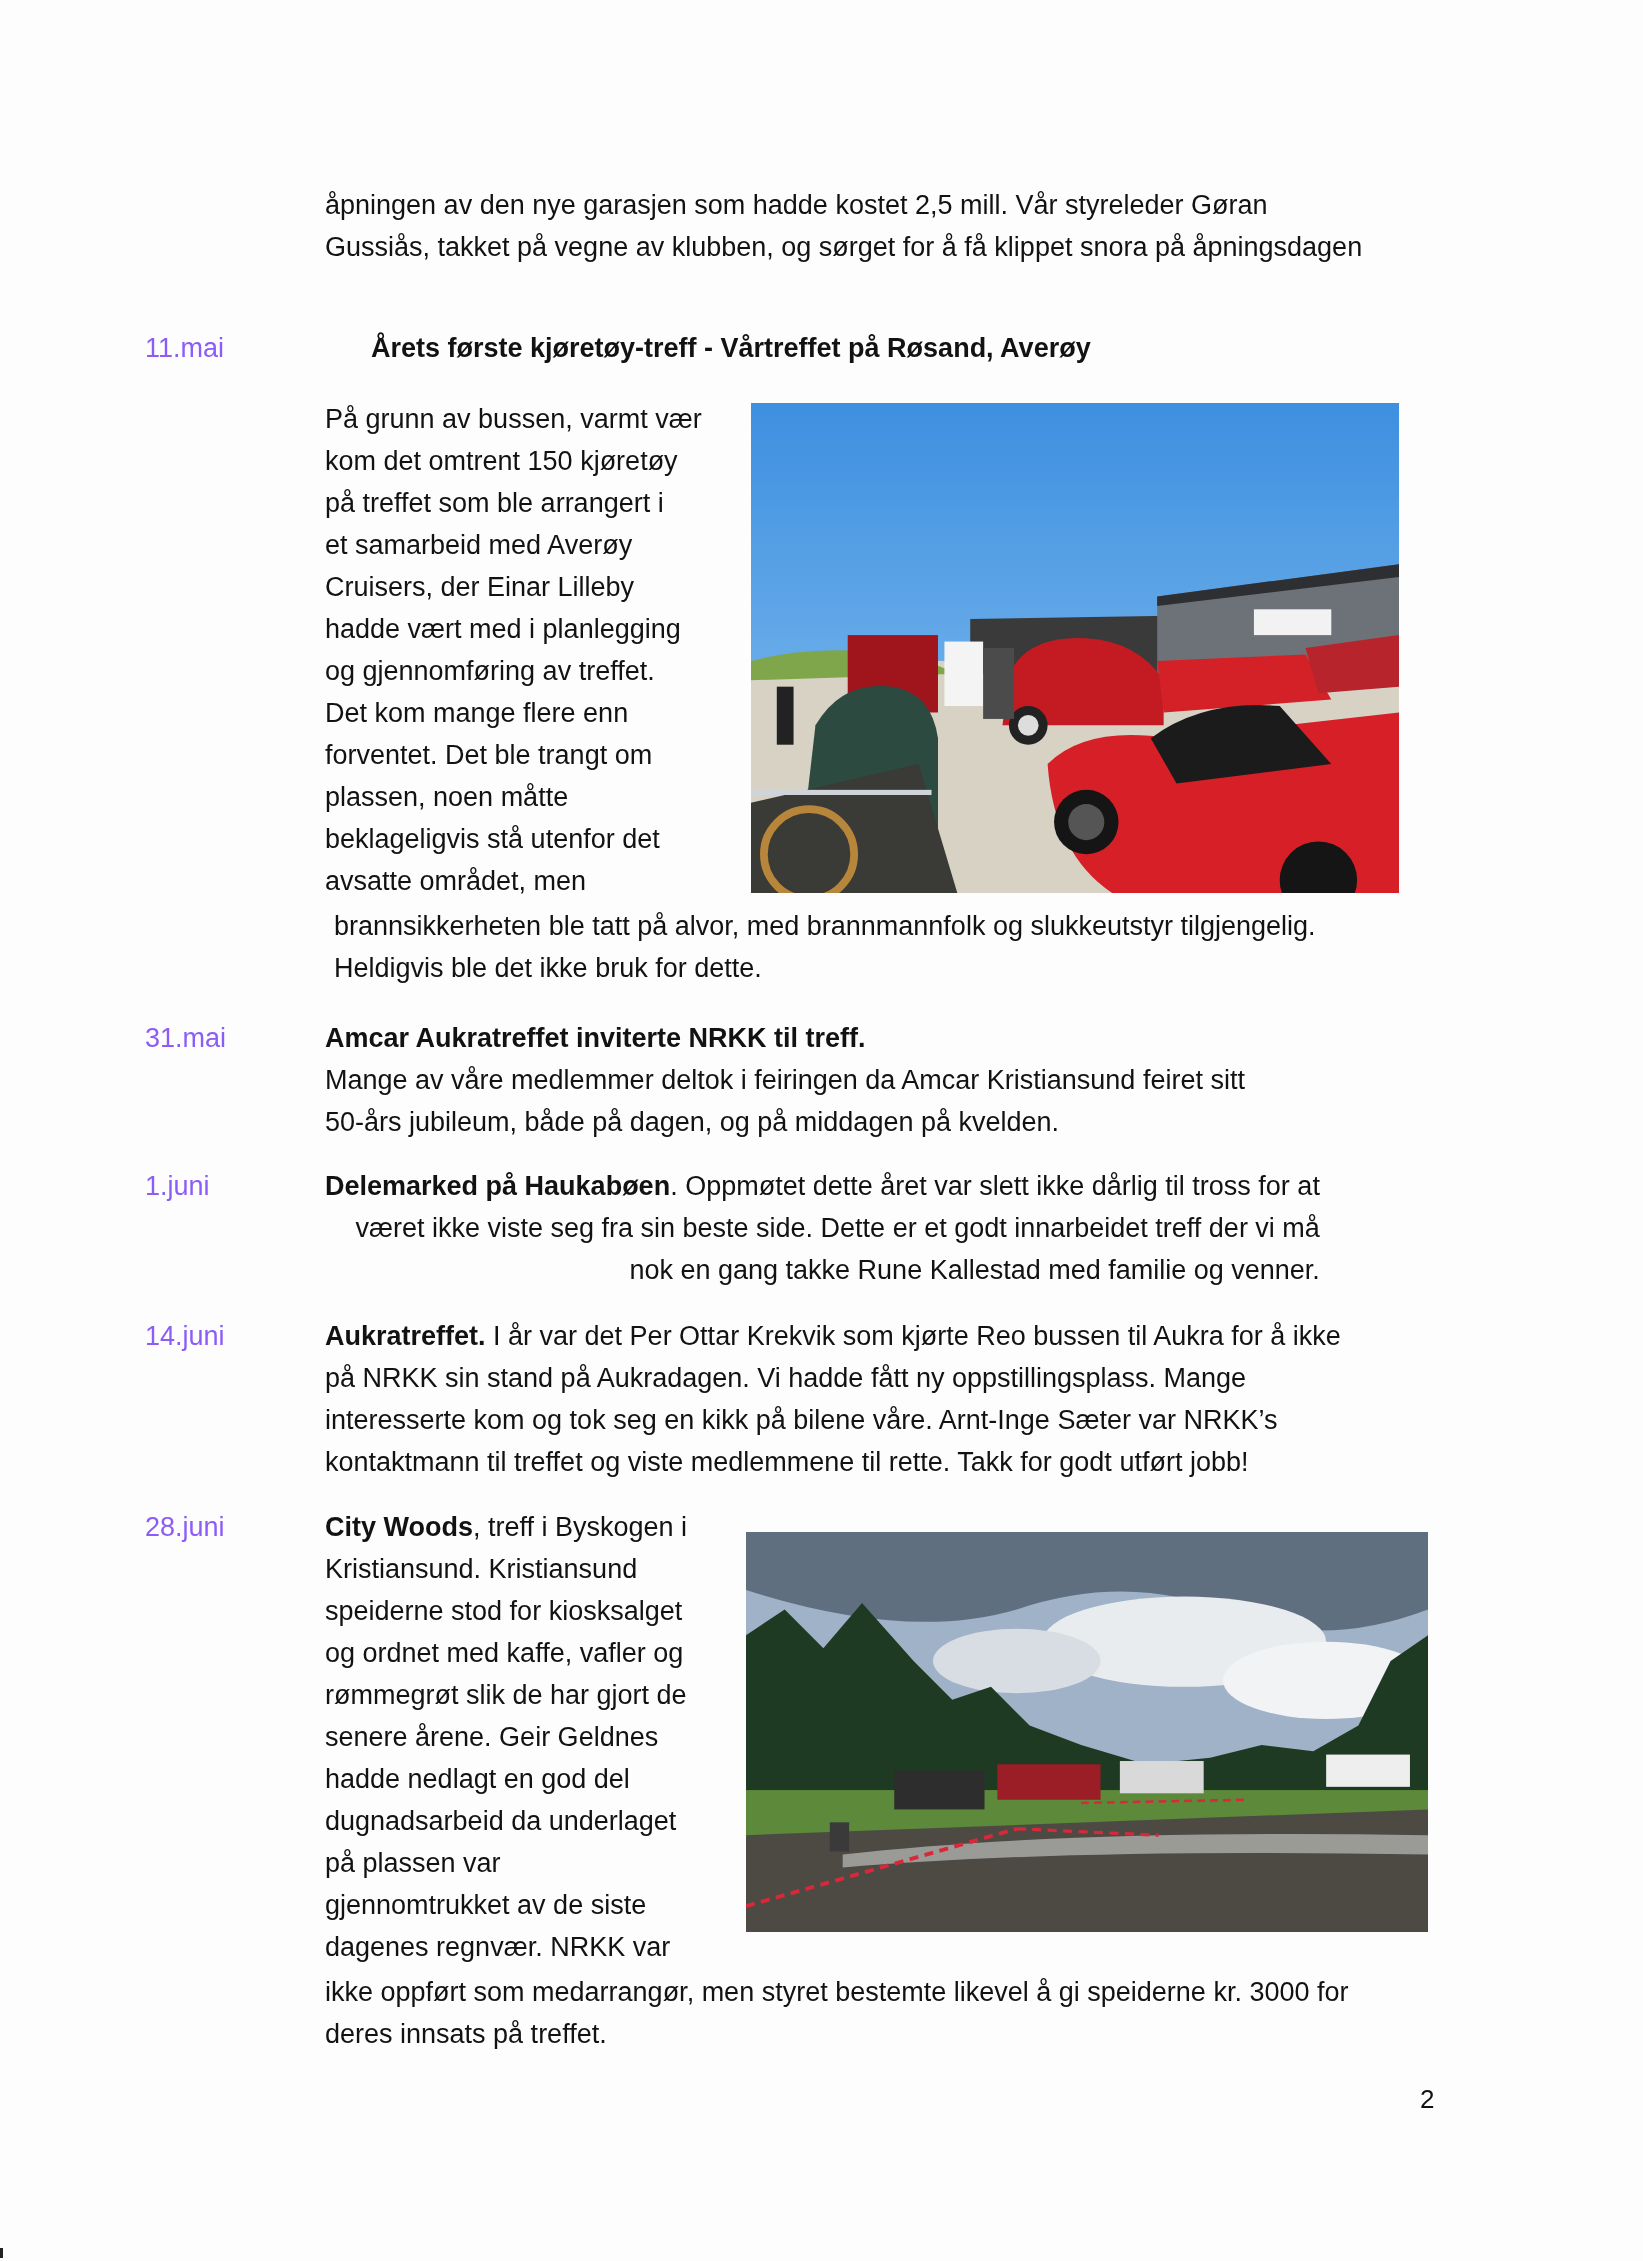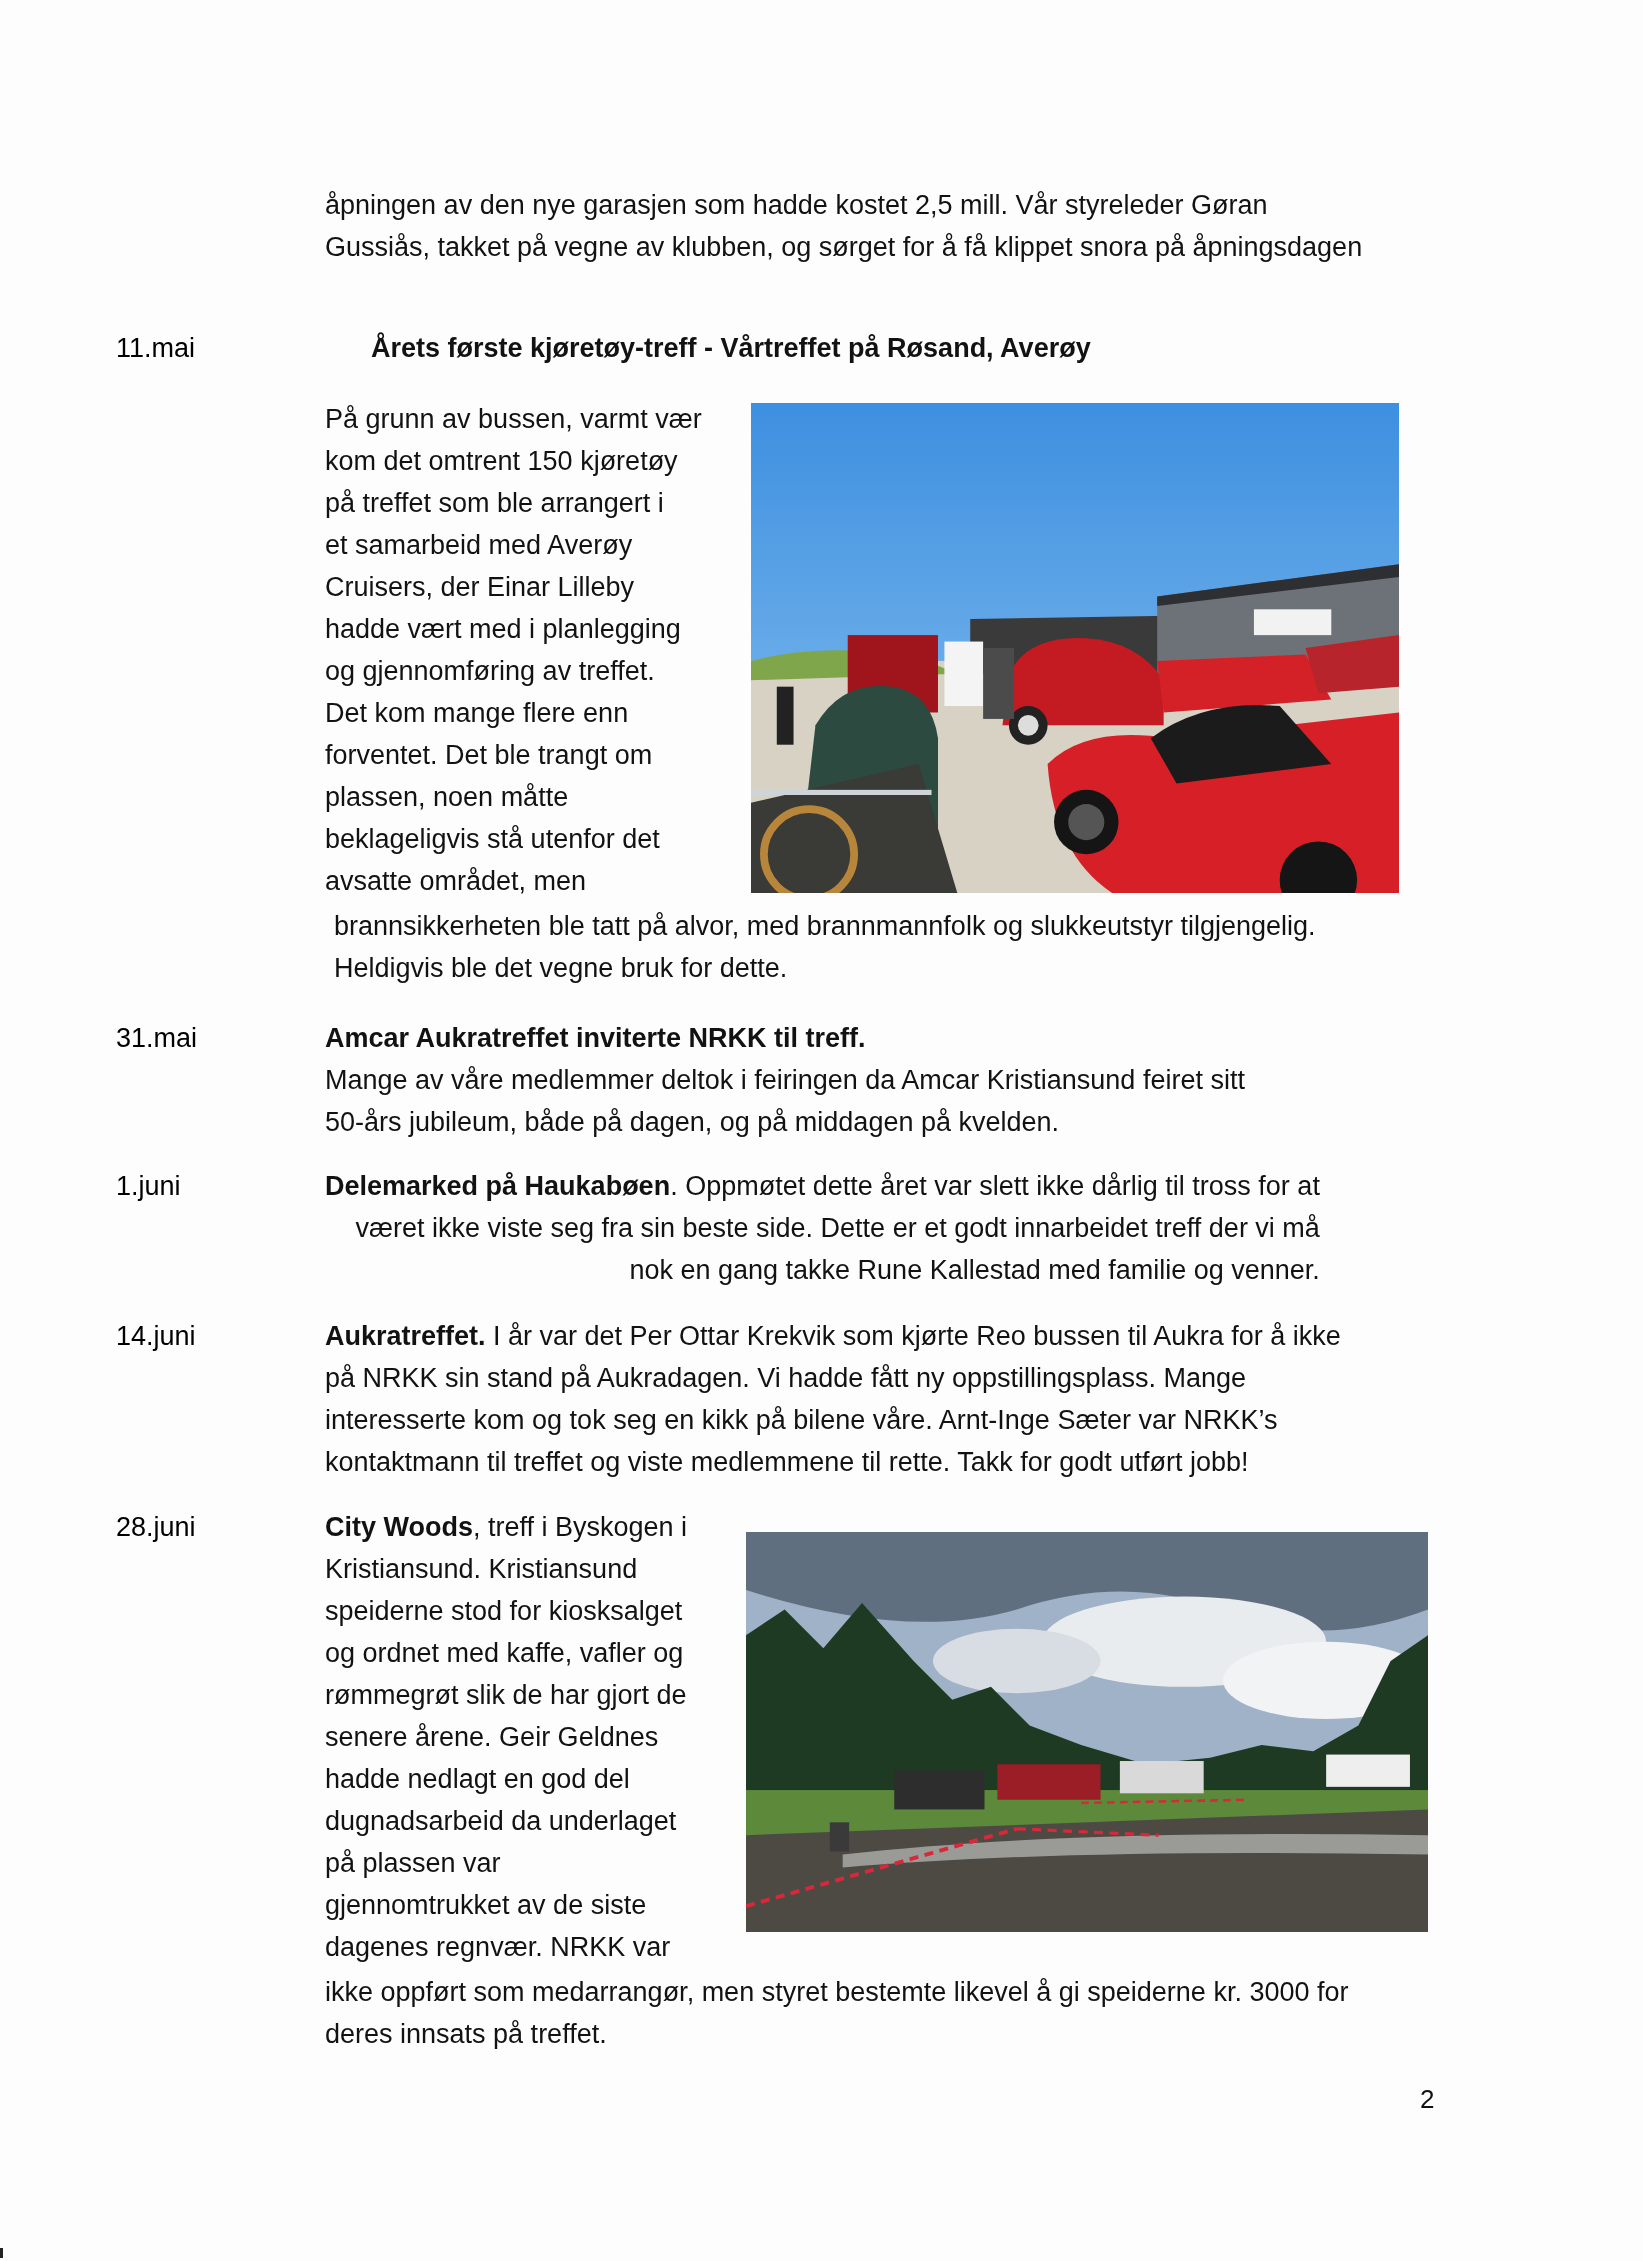--- a/index.html
+++ b/index.html
@@ -5,21 +5,21 @@
   html, body { margin: 0; padding: 0; background: #ffffff; }
   body {
     width: 1643px; height: 2261px; position: relative; overflow: hidden;
     font-family: "Liberation Sans", "DejaVu Sans", sans-serif;
     color: #111111;
   }
   .page { position: absolute; left: 0; top: 0; width: 1643px; height: 2261px; background: #fdfdfd; }
 
   .txt { position: absolute; font-size: 27px; line-height: 42px; color: #121212; white-space: nowrap; }
   .bold { font-weight: bold; }
-  .date { position: absolute; left: 116px; font-size: 27px; line-height: 42px; color: #000000; }
+  .date { position: absolute; left: 145px; font-size: 27px; line-height: 42px; color: #8b5cf6; }
 
   .intro { left: 325px; top: 184px; }
   .entry-title { left: 325px; }
 
   .photo { position: absolute; overflow: hidden; }
   .photo svg { display: block; width: 100%; height: 100%; }
 
   .page-number { position: absolute; left: 1420px; top: 2080px; font-size: 26px; line-height: 39px; }
   .scan-mark { position: absolute; left: 0; top: 2248px; width: 2.6px; height: 10.3px; background: #222; }
 </style>
@@ -44,21 +44,21 @@
     <div>hadde vært med i planlegging</div>
     <div>og gjennomføring av treffet.</div>
     <div>Det kom mange flere enn</div>
     <div>forventet. Det ble trangt om</div>
     <div>plassen, noen måtte</div>
     <div>beklageligvis stå utenfor det</div>
     <div>avsatte området, men</div>
   </div>
   <div class="txt" style="left:334px; top:905px;">
     <div>brannsikkerheten ble tatt på alvor, med brannmannfolk og slukkeutstyr tilgjengelig.</div>
-    <div>Heldigvis ble det vegne bruk for dette.</div>
+    <div>Heldigvis ble det ikke bruk for dette.</div>
   </div>
 
   <div class="photo" style="left:751px; top:403px; width:648px; height:490px;" title="Car show photo: red classic cars and a convertible parked in front of a garage building under a blue sky">
     <svg viewBox="0 0 1005 760" preserveAspectRatio="none">
       <defs>
         <linearGradient id="sky1" x1="0" y1="0" x2="0" y2="1">
           <stop offset="0" stop-color="#3d8fe0"></stop>
           <stop offset="1" stop-color="#8cc3f0"></stop>
         </linearGradient>
       </defs>

